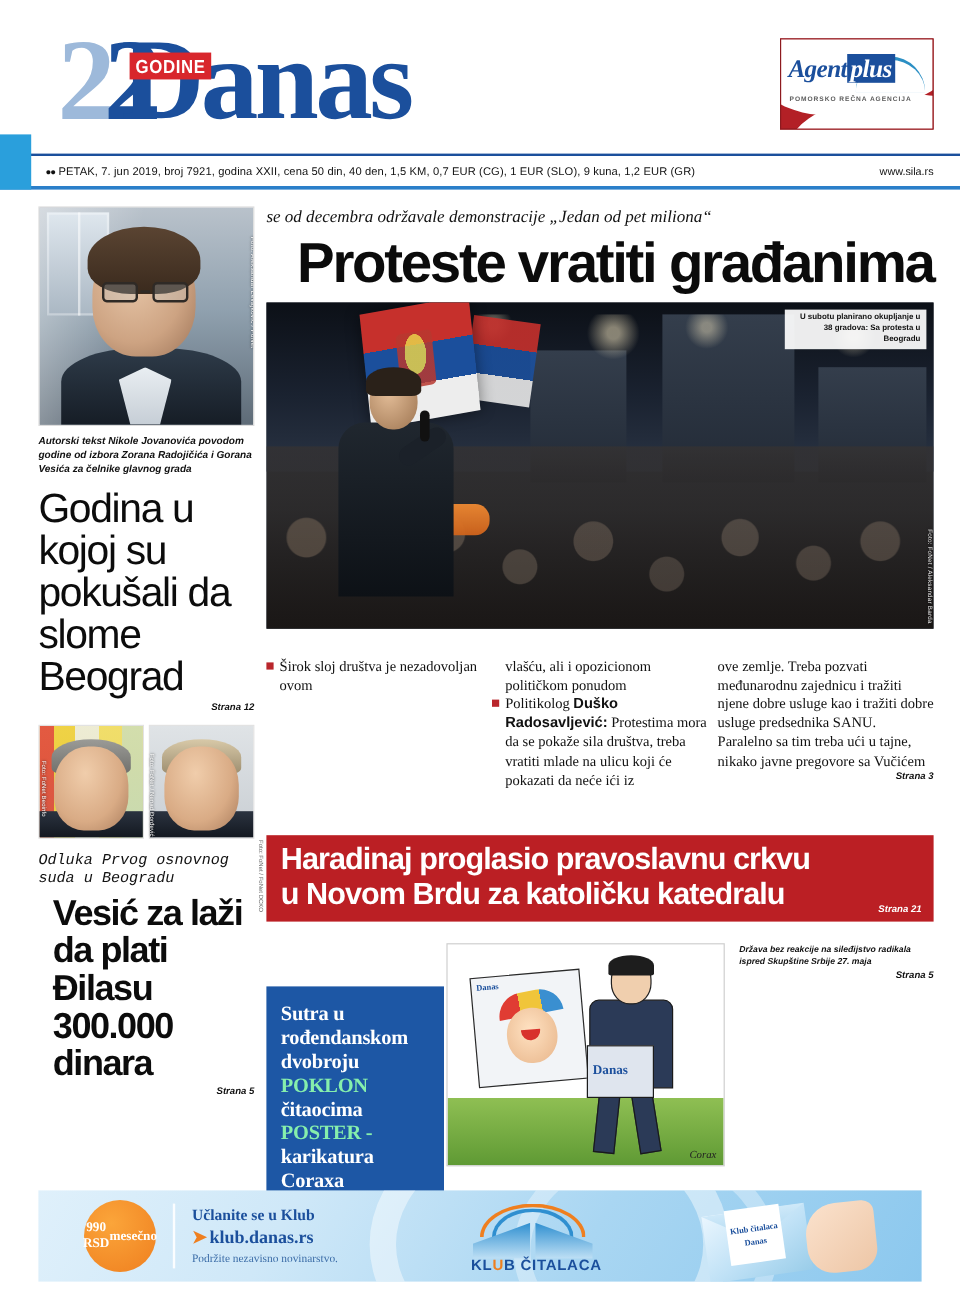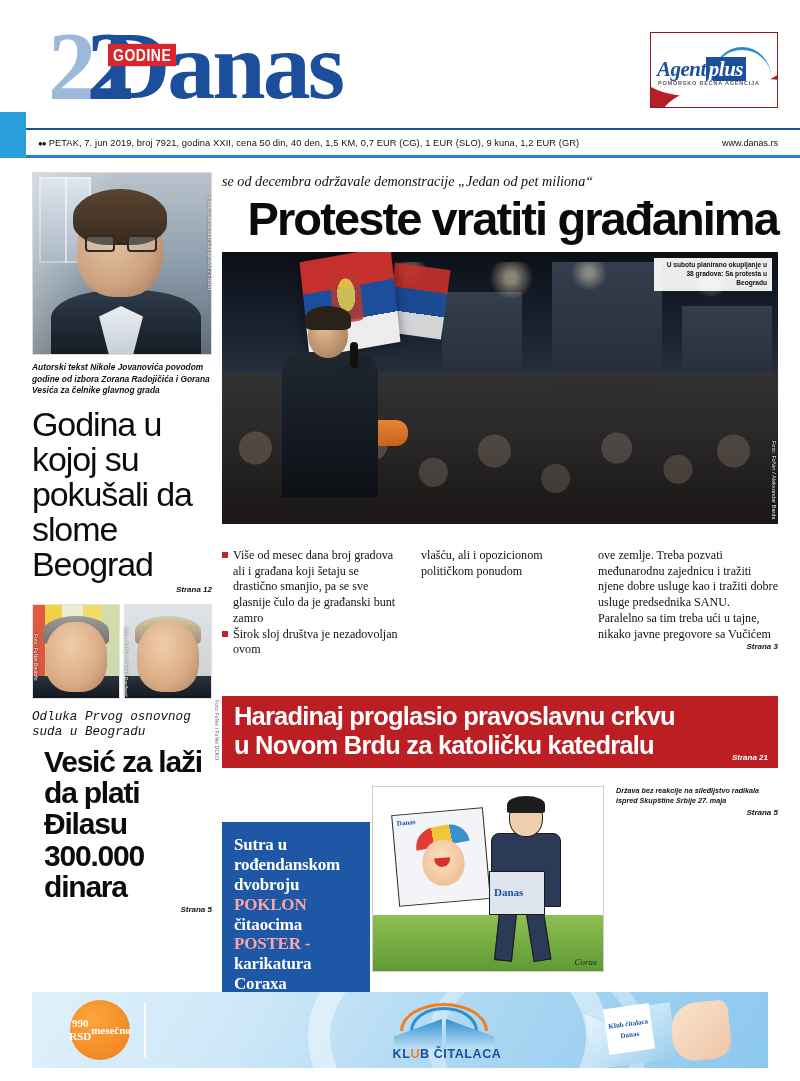--- a/index.html
+++ b/index.html
@@ -58,21 +58,21 @@
     transform: rotate(-9deg);
   }
   .agent-swoosh2 {
     position: absolute; left: 6px; bottom: -44px;
     width: 160px; height: 70px;
     background: #ffffff;
     border-radius: 50% / 60%;
     transform: rotate(-7deg);
   }
   .agent-text {
-    position: absolute; left: 6px; top: 24px; z-index: 3;
+    position: absolute; left: 6px; top: 12px; z-index: 3;
     font-family: "Liberation Serif", serif;
     font-style: italic; font-weight: bold; font-size: 21px;
     color: #1b4f9c; letter-spacing: -0.5px;
   }
   .agent-text .plus {
     background: #1b4f9c; color: #fff; padding: 0 3px;
     font-style: italic;
   }
   .agent-sub {
     position: absolute; left: 7px; top: 47px; z-index: 3;
@@ -384,21 +384,21 @@
   
   .blue-box {
     position: absolute; left: 222px; top: 822px;
     width: 148px; height: 186px; background: #1d57a5;
     padding: 13px 10px 0 12px;
   }
   .blue-box .ln {
     font-family: "Liberation Serif", serif; font-weight: bold;
     font-size: 17px; line-height: 1.17; color: #ffffff; letter-spacing: -0.2px;
   }
-  .blue-box .hl { color: #fca5a5; }
+  .blue-box .hl { color: #86efac; }
 
   
   .cartoon {
     position: absolute; left: 372px; top: 786px;
     width: 232px; height: 186px;
     background: #ffffff; border: 1px solid #cfcfcf; overflow: hidden;
   }
   .cart-green {
     position:absolute; left:0; bottom:0; width:100%; height: 56px;
     background: linear-gradient(180deg,#8fbf53,#5f9a34);
@@ -572,21 +572,21 @@
       <div class="agent-sub">POMORSKO REČNA AGENCIJA</div>
       <div class="agent-url">www.agentplus-group.com</div>
     </div>
   </div>
 
   <div class="datebar">
     <div class="datebar-blue"></div>
     <div class="date-text">
       <span class="date-dots">●●</span><span>PETAK, 7. jun 2019, broj 7921, godina XXII, cena 50 din, 40 den, 1,5 KM, 0,7 EUR (CG), 1 EUR (SLO), 9 kuna, 1,2 EUR (GR)</span>
     </div>
-    <div class="site-url">www.danas.rs</div>
+    <div class="site-url">www.sila.rs</div>
   </div>
 
   <div class="left-col">
 
     <div class="photo-portrait">
       <div class="pp-bg"></div>
       <div class="pp-window"></div>
       <div class="pp-body"></div>
       <div class="pp-shirt"></div>
       <div class="pp-head"></div>
@@ -648,25 +648,28 @@
         <div class="arm"></div>
         <div class="mic"></div>
       </div>
       <div class="mp-caption">U subotu planirano okupljanje u 38 gradova: Sa protesta u Beogradu</div>
       <div class="mp-credit">Foto: FoNet / Aleksandar Barda</div>
     </div>
   </div>
 
   <div class="bullets">
     <div class="bcol">
-      <div class="bitem">Više od mesec dana broj gradova ali i građana koji šetaju se drastično smanjio, pa se sve glasnije čulo da je građanski bunt zamro</div>
       <div class="bitem">Širok sloj društva je nezadovoljan ovom</div>
     </div>
     <div class="bcol">
       <div class="bcont">vlašću, ali i opozicionom političkom ponudom</div>
+      <div class="bitem">
+        <span>Politikolog </span><span class="bname">Duško Radosavljević:</span>
+        <span>Protestima mora da se pokaže sila društva, treba vratiti mlade na ulicu koji će pokazati da neće ići iz</span>
+      </div>
     </div>
     <div class="bcol">
       <div>ove zemlje. Treba pozvati međunarodnu zajednicu i tražiti njene dobre usluge kao i tražiti dobre usluge predsednika SANU. Paralelno sa tim treba ući u tajne, nikako javne pregovore sa Vučićem</div>
       <div class="strana-r">Strana 3</div>
     </div>
   </div>
 
   <div class="rb-credit">Foto: FoNet / FoNet DCKO</div>
   <div class="red-banner">
     <div class="t">Haradinaj proglasio pravoslavnu crkvu</div>
@@ -712,20 +715,25 @@
 
   <div class="bottom-ad">
     <div class="ad-swirl"></div>
     <div class="ad-swirl2"></div>
 
     <div class="ad-circle">
       <span>990 RSD</span>
       <span>mesečno</span>
     </div>
     <div class="ad-div"></div>
+    <div class="ad-txt">
+      <div class="ad-l1">Učlanite se u Klub</div>
+      <div class="ad-l2"><span class="arw">➤</span><span>klub.danas.rs</span></div>
+      <div class="ad-l3">Podržite nezavisno novinarstvo.</div>
+    </div>
 
     <div class="ad-logo">
       <div class="ad-arc"></div>
       <div class="ad-arc2"></div>
       <div class="ad-book">
           <i></i>
           <i></i>
         </div>
       <div class="ad-logo-txt"><span>KL</span><span class="dot">U</span><span>B ČITALACA</span></div>
     </div>

